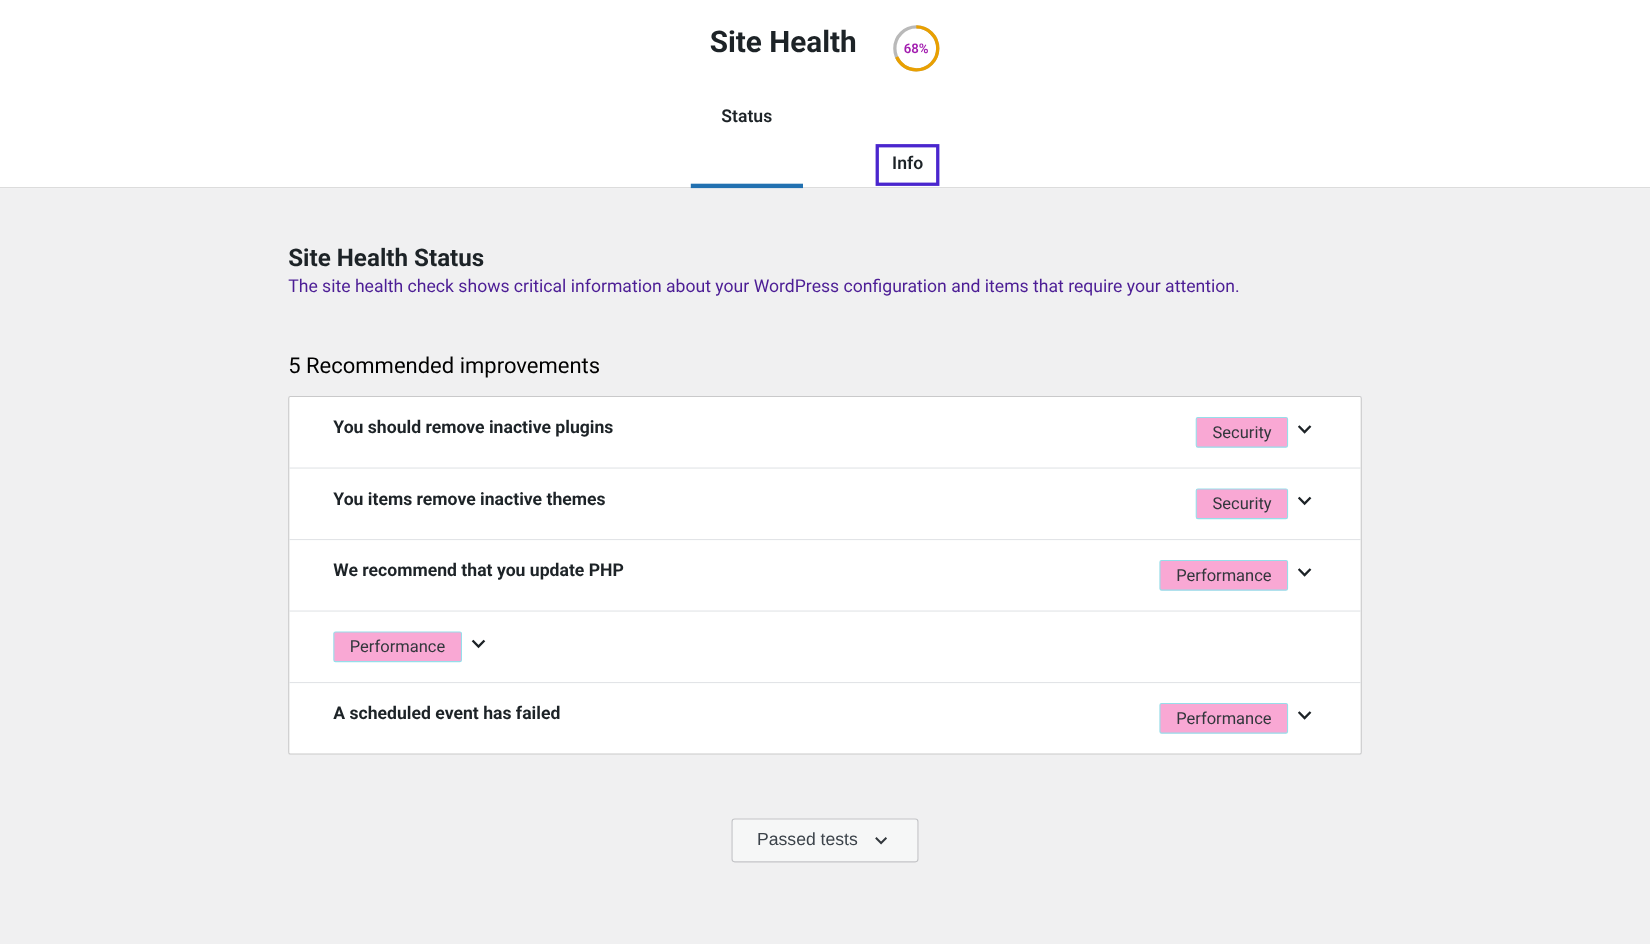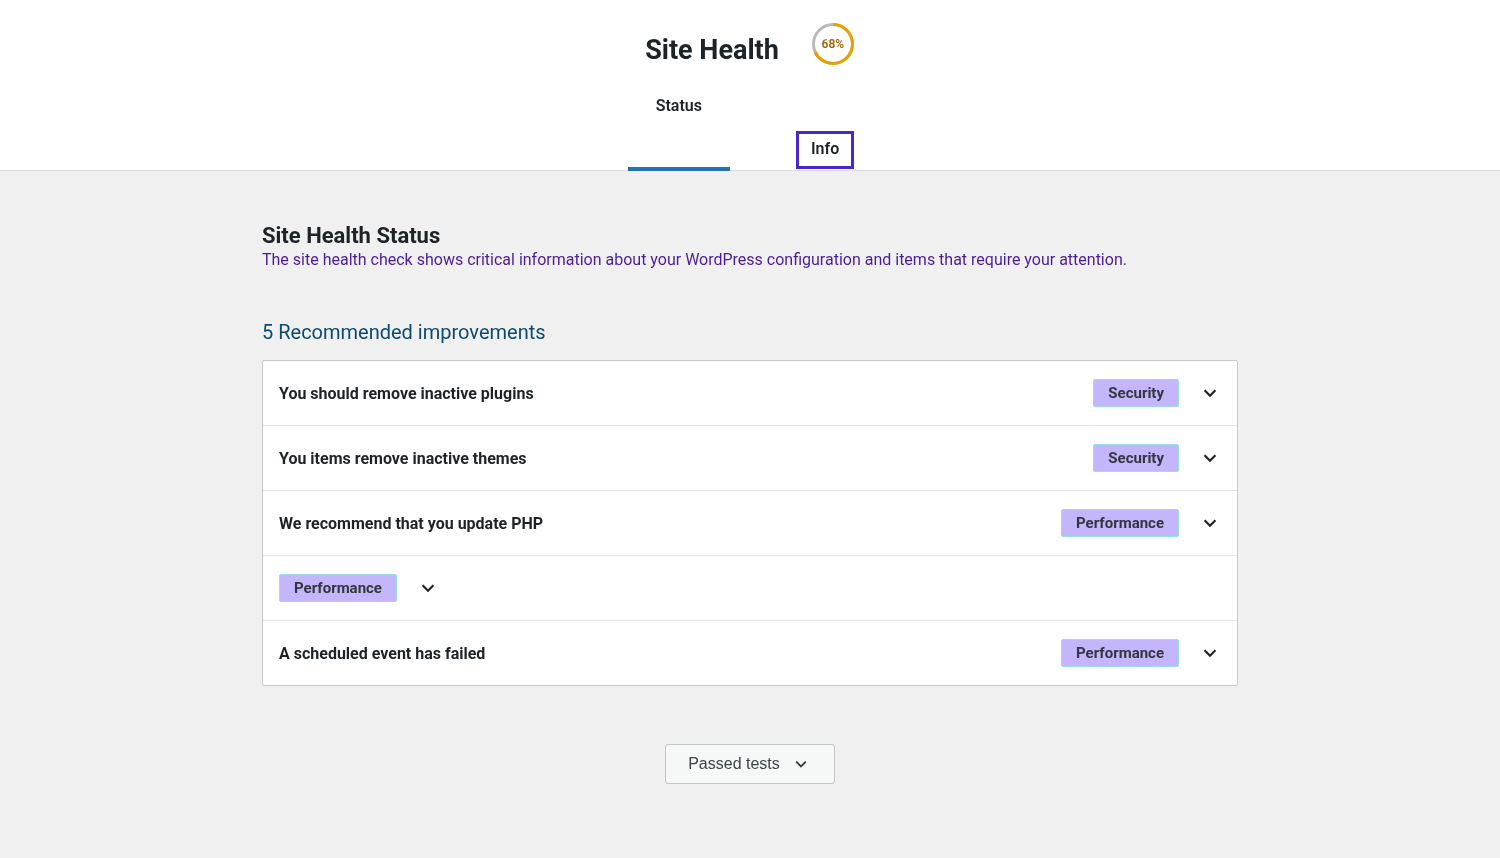--- a/index.html
+++ b/index.html
@@ -15,21 +15,21 @@
     }
     
     .header {
       background: #fff;
       text-align: center;
       padding-top: 22px;
       border-bottom: 1px solid #dcdcdc;
     }
     .title-row {
       display: flex;
-      align-items: flex-end;
+      align-items: flex-start;
       justify-content: center;
       gap: 32px;
       margin-bottom: 22px;
     }
     .page-title {
       font-size: 27px;
       font-weight: 700;
       color: #1d2327;
     }
     .score-wrap {
@@ -43,21 +43,21 @@
       transform: rotate(-90deg);
     }
     .score-text {
       position: absolute;
       inset: 0;
       display: flex;
       align-items: center;
       justify-content: center;
       font-size: 12px;
       font-weight: 600;
-      color: #a16207;
+      color: #a21caf;
     }
     .tabs {
       display: flex;
       justify-content: center;
       gap: 84px;
     }
     .tab {
       font-size: 16px;
       font-weight: 600;
       padding: 8px 10px 12px;
@@ -101,53 +101,52 @@
     }
     .intro {
       font-size: 16px;
       color: #4c1d95;
       line-height: 1.5;
       margin-bottom: 48px;
     }
     .improvements-heading {
       font-size: 20px;
       font-weight: 400;
-      color: #0c4a6e;
+      color: #000000;
       margin-bottom: 16px;
     }
     .panel {
       background: #fff;
       border: 1px solid #c9c9ca;
       border-radius: 2px;
     }
     .panel-row {
       display: flex;
-      align-items: center;
-      padding: 18px 16px;
+      padding: 18px 40px;
       border-bottom: 1px solid #e2e4e7;
       cursor: pointer;
     }
     .panel-row:last-child {
       border-bottom: none;
     }
     .row-title {
       flex: 1;
       font-size: 16px;
       font-weight: 700;
       color: #1d2327;
     }
     .badge {
       font-size: 15px;
-      font-weight: 700;
+      font-weight: 400;
       color: #32373c;
       padding: 4px 14px;
       border: 1px solid;
       border-radius: 2px;
-      margin-right: 20px;
-      background: #c4b5fd;
+      margin-right: 4px;
+      background: #f9a8d4;
     }
     .badge.security {
       border-color: #96deea;
     }
     .badge.performance {
       border-color: #96deea;
     }
     .chevron {
       width: 22px;
       height: 22px;

